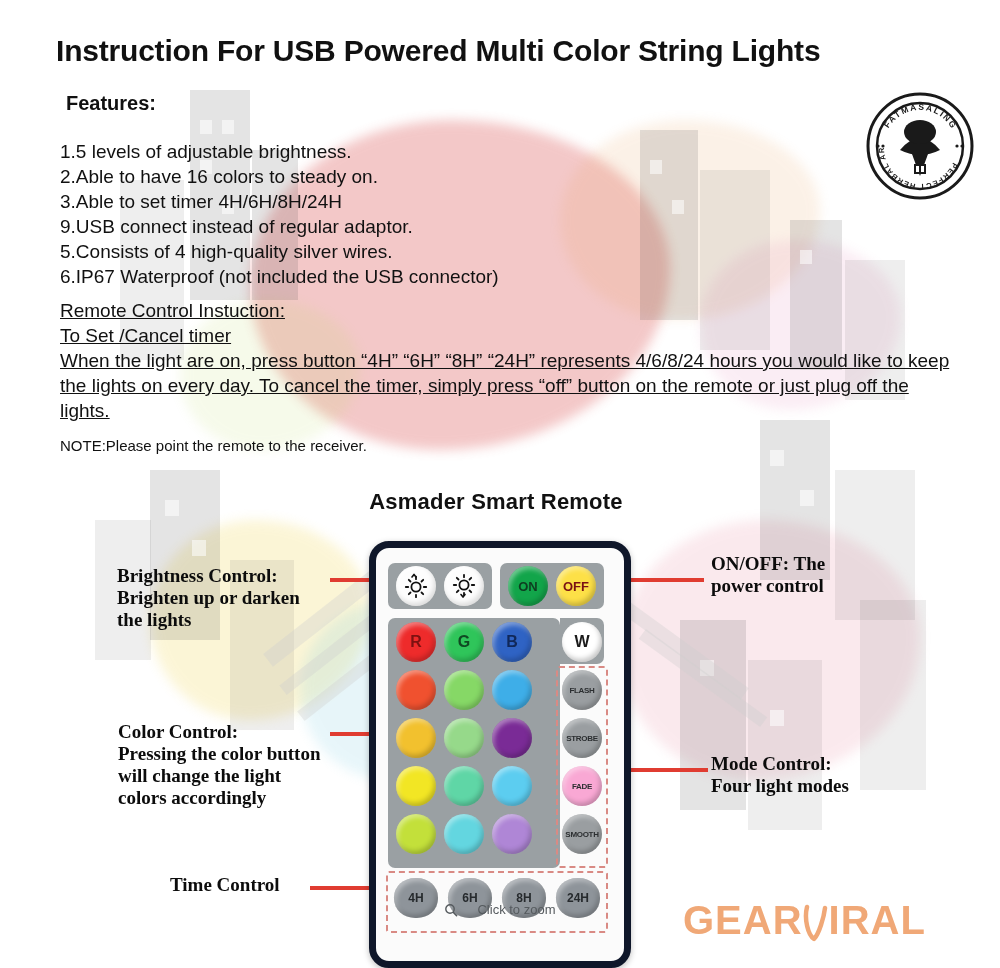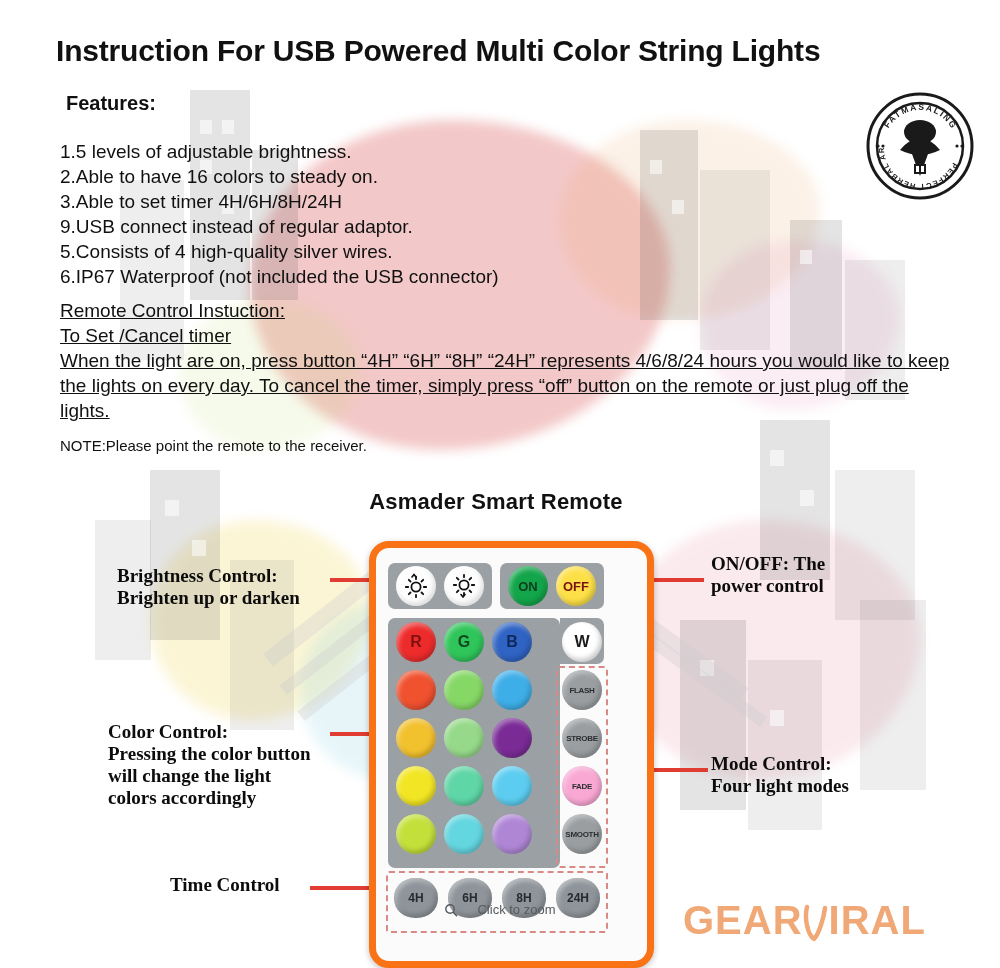--- a/index.html
+++ b/index.html
@@ -119,21 +119,21 @@
   
   .callout {
     position: absolute;
     font-family: "Liberation Serif", serif;
     font-weight: bold;
     font-size: 19px;
     line-height: 22px;
     color: #0c0c0c;
   }
   #co-brightness { left: 117px; top: 565px; }
-  #co-color     { left: 108px; top: 721px; }
+  #co-color     { left: 118px; top: 721px; }
   #co-time      { left: 170px; top: 874px; }
   #co-onoff     { left: 711px; top: 553px; }
   #co-mode      { left: 711px; top: 753px; }
 
   
   .leader {
     position: absolute;
     background: #e03c31;
     height: 4px;
   }
@@ -141,24 +141,24 @@
   #ld-color      { left: 330px; top: 732px; width: 88px; }
   #ld-time       { left: 310px; top: 886px; width: 88px; }
   #ld-onoff      { left: 612px; top: 578px; width: 92px; }
   #ld-mode       { left: 612px; top: 768px; width: 96px; }
 
   
   #remote {
     position: absolute;
     left: 369px;
     top: 541px;
-    width: 285px;
+    width: 262px;
     height: 427px;
     background: #fbfbfb;
-    border: 7px solid #f97316;
+    border: 7px solid #0f172a;
     border-radius: 20px;
     box-sizing: border-box;
     box-shadow: 0 2px 6px rgba(0,0,0,.25);
   }
 
   .pad {
     position: absolute;
     background: #9aa0a3;
     border-radius: 7px;
   }
@@ -335,20 +335,21 @@
 
   <div class="leader" id="ld-brightness"></div>
   <div class="leader" id="ld-color"></div>
   <div class="leader" id="ld-time"></div>
   <div class="leader" id="ld-onoff"></div>
   <div class="leader" id="ld-mode"></div>
 
   <div class="callout" id="co-brightness">
     <div>Brightness Control:</div>
     <div>Brighten up or darken</div>
+    <div>the lights</div>
   </div>
 
   <div class="callout" id="co-color">
     <div>Color Control:</div>
     <div>Pressing the color button</div>
     <div>will change the light</div>
     <div>colors accordingly</div>
   </div>
 
   <div class="callout" id="co-time">

